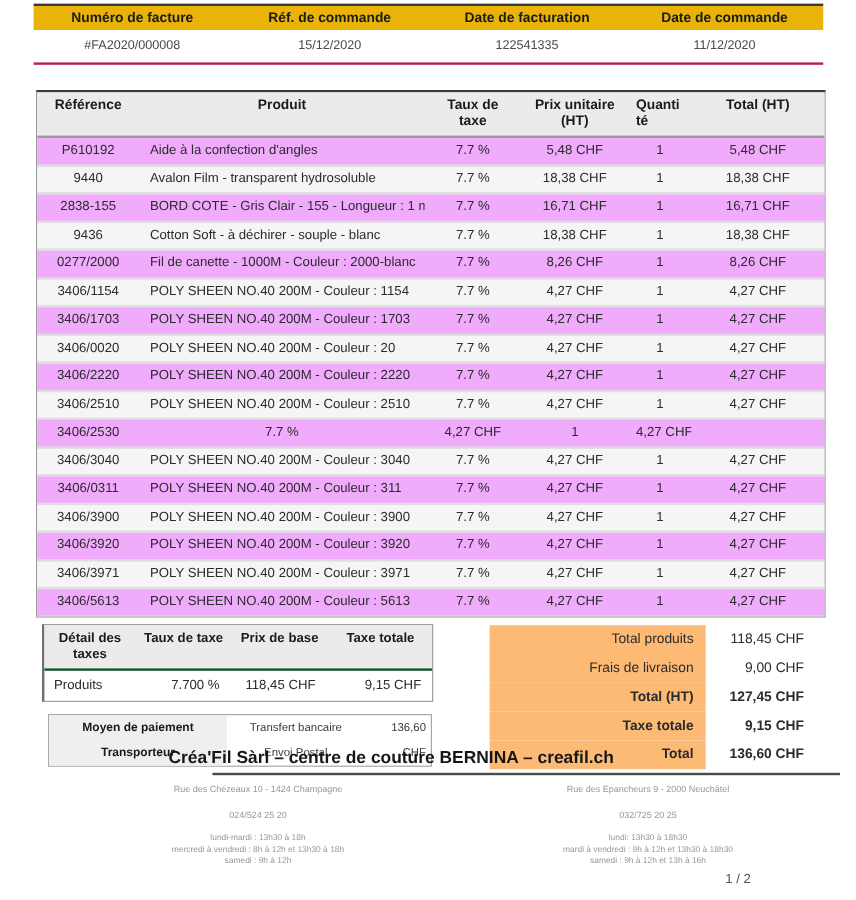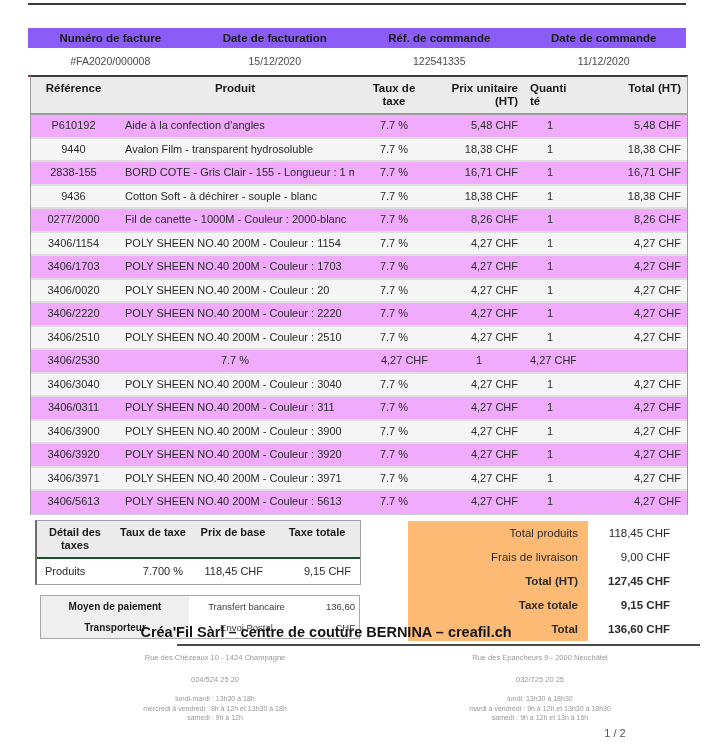--- a/index.html
+++ b/index.html
@@ -2,38 +2,38 @@
 <html><head>
 <meta charset="utf-8">
 <style>
   * { margin:0; padding:0; box-sizing:border-box; }
   html,body { background:#fff; }
   body { font-family:"Liberation Sans", sans-serif; color:#2b2b2b; }
   .page { position:relative; width:713px; height:750px; background:#ffffff; overflow:hidden; }
 
   
   .info-table { position:absolute; left:28px; top:3px; width:658px; border-top:2px solid #3a3a3a; }
-  .info-band { display:flex; background:#8b5cf6; margin-top:23px; }
+  .info-band { display:flex; background:#eab308; margin-top:0; }
   .info-band .cell { flex:1; text-align:center; font-weight:bold; font-size:11.5px; padding:4px 2px; color:#1a1a1a; }
   .info-values { display:flex; border-bottom:2px solid #be185d; }
   .info-values .cell { flex:1; text-align:center; font-size:10.5px; padding:7px 2px 8px; color:#4a4a4a; }
 
   
   .products { position:absolute; left:30px; top:75px; width:658px;
               border-left:1px solid #9a9a9a; border-right:1px solid #9a9a9a;
               border-top:2px solid #3a3a3a; border-bottom:2px solid #c9c9c9; }
   .pgrid { display:grid; grid-template-columns: 85px 1fr 80px 90px 52px 111px; }
   .phead { background:#ebebeb; border-bottom:2px solid #9c9c9c; }
   .phead .c { font-weight:bold; font-size:11.5px; line-height:13px; padding:5px 6px; color:#1a1a1a; overflow-wrap:anywhere; }
   .trow .c { font-size:11px; line-height:21.5px; padding:0 6px; white-space:nowrap; overflow:hidden; }
   .trow { border-bottom:2px solid #dedede; background:#f0abfc; }
   .pbody .trow:nth-child(even) { background:#f5f5f5; }
   .pbody .trow:last-child { border-bottom:none; }
   .a-c { text-align:center; }
-  .a-r { text-align:right; }
+  .a-r { text-align:center; }
   .a-l { text-align:left; }
   .prod-cell { padding-left:9px !important; }
 
   
   .tax-table { position:absolute; left:35px; top:520px; width:326px;
                border:1px solid #a0a0a0; border-left:2px solid #6e6e6e; }
   .tgrid { display:grid; grid-template-columns: 76px 80px 80px 88px; }
   .thead { background:#ebebeb; border-bottom:2px solid #14532d; align-items:start; }
   .thead .c { font-weight:bold; font-size:11px; line-height:13px; padding:5px 4px; text-align:center; color:#1a1a1a; }
   .tax-row .c { font-size:11px; line-height:25px; }
@@ -69,22 +69,22 @@
   .page-num { position:absolute; left:592px; top:727px; width:46px; text-align:center; font-size:11px; color:#555; }
 </style>
 </head>
 <body>
 
 <div class="page">
 
   <div class="info-table">
     <div class="info-band">
       <div class="cell">Numéro de facture</div>
+      <div class="cell">Réf. de commande</div>
       <div class="cell">Date de facturation</div>
-      <div class="cell">Réf. de commande</div>
       <div class="cell">Date de commande</div>
     </div>
     <div class="info-values">
       <div class="cell">#FA2020/000008</div>
       <div class="cell">15/12/2020</div>
       <div class="cell">122541335</div>
       <div class="cell">11/12/2020</div>
     </div>
   </div>
 

